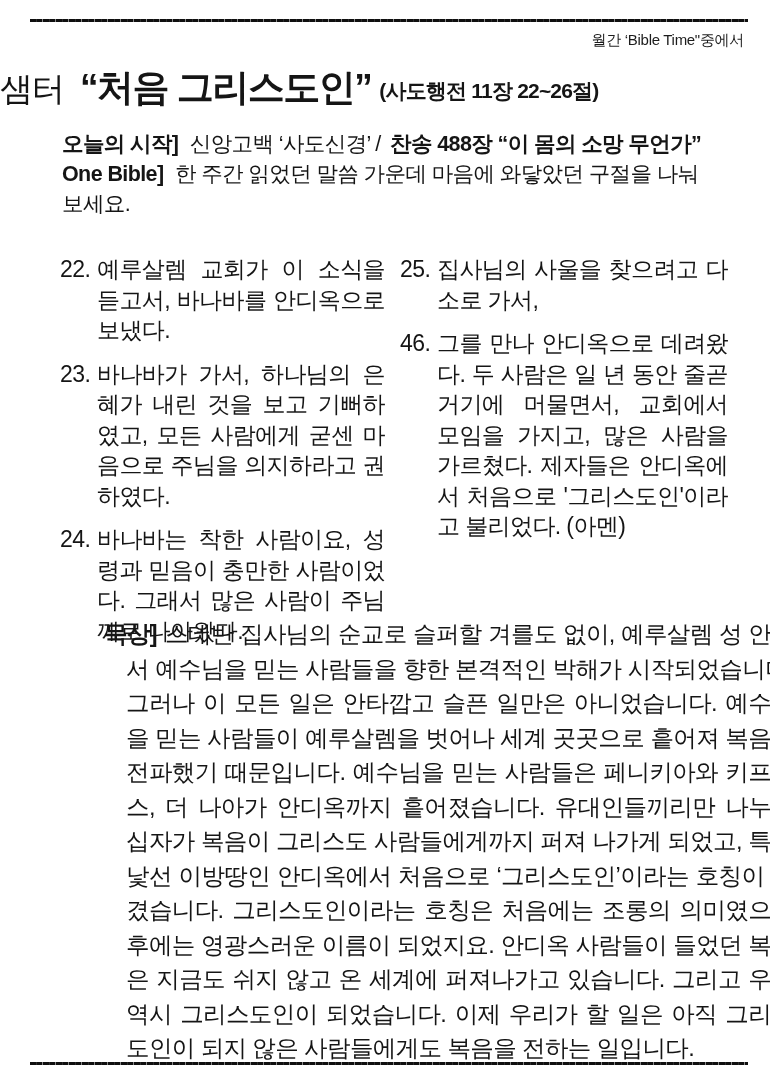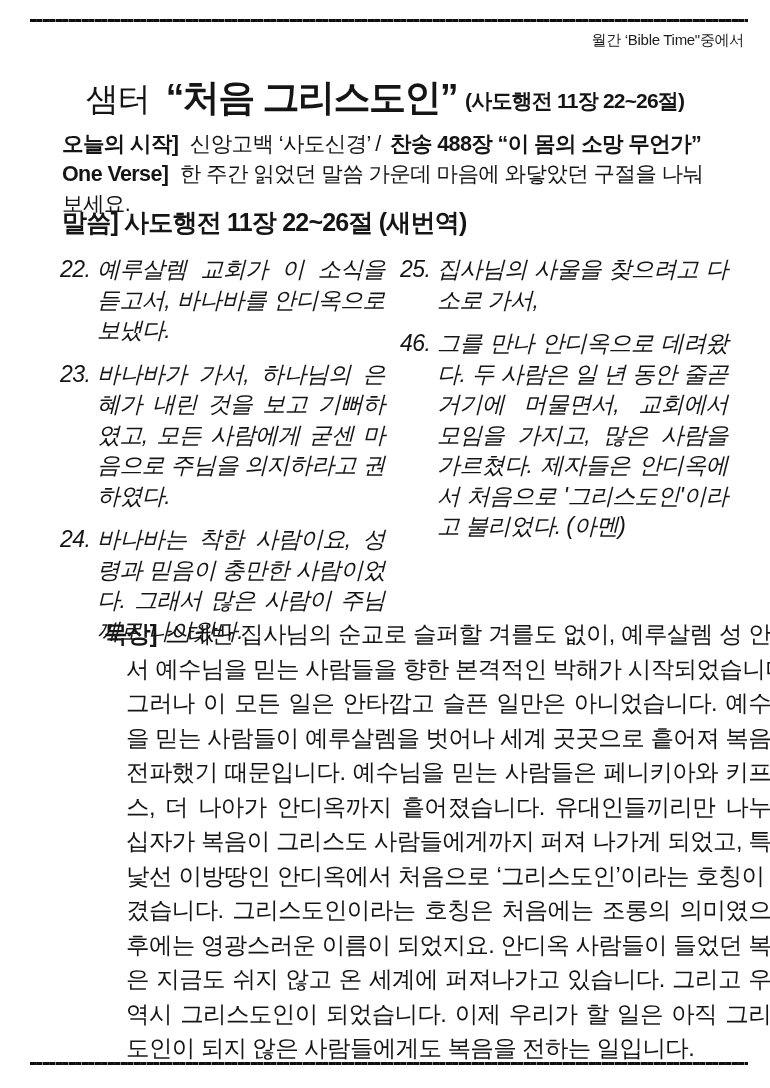--- a/index.html
+++ b/index.html
@@ -30,24 +30,24 @@
     position: absolute;
     top: 31px;
     right: 26px;
     font-size: 15px;
     letter-spacing: -0.3px;
     color: #1c1c1c;
   }
 
   .title-row {
     position: absolute;
-    top: 73px;
+    top: 63px;
     left: 0;
     right: 0;
-    text-align: center;
+    text-align: left;
     white-space: nowrap;
   }
   .title-pre {
     font-size: 33px;
     font-weight: 500;
     letter-spacing: -1px;
     margin-right: 16px;
     vertical-align: baseline;
   }
   .title-main {
@@ -89,21 +89,20 @@
   .verses {
     position: absolute;
     top: 254px;
     left: 60px;
     width: 668px;
     display: flex;
     gap: 15px;
     font-size: 23px;
     line-height: 30.5px;
     letter-spacing: -0.6px;
-    font-style: italic;
   }
   .vcol { display: flex; flex-direction: column; }
   .vcol-left  { width: 325px; }
   .vcol-right { width: 328px; }
   .verse { display: flex; margin-bottom: 13px; }
   .vnum { flex: 0 0 37px; }
   .vtext {
     flex: 1;
     text-align: justify;
     word-break: break-all;
@@ -138,26 +137,25 @@
     <span class="title-pre">샘터</span><span class="title-main">“처음 그리스도인”</span><span class="title-ref">(사도행전 11장 22~26절)</span>
   </div>
 
   <div class="intro">
     <div class="intro-line">
       <span class="b">오늘의 시작]</span>
       <span>신앙고백 ‘사도신경’ /</span>
       <span class="b hymn">찬송 488장 “이 몸의 소망 무언가”</span>
     </div>
     <div class="intro-line">
-      <span class="b">One Verse]</span>
+      <span class="b">One Bible]</span>
       <span>한 주간 읽었던 말씀 가운데 마음에 와닿았던 구절을 나눠 보세요.</span>
     </div>
   </div>
 
-  <div class="scripture-heading">말씀] 사도행전 11장 22~26절 (새번역)</div>
 
   <div class="verses">
     <div class="vcol vcol-left">
       <div class="verse">
         <span class="vnum">22.</span>
         <span class="vtext">예루살렘 교회가 이 소식을 듣고서, 바나바를 안디옥으로 보냈다.</span>
       </div>
       <div class="verse">
         <span class="vnum">23.</span>
         <span class="vtext">바나바가 가서, 하나님의 은혜가 내린 것을 보고 기뻐하였고, 모든 사람에게 굳센 마음으로 주님을 의지하라고 권하였다.</span>

